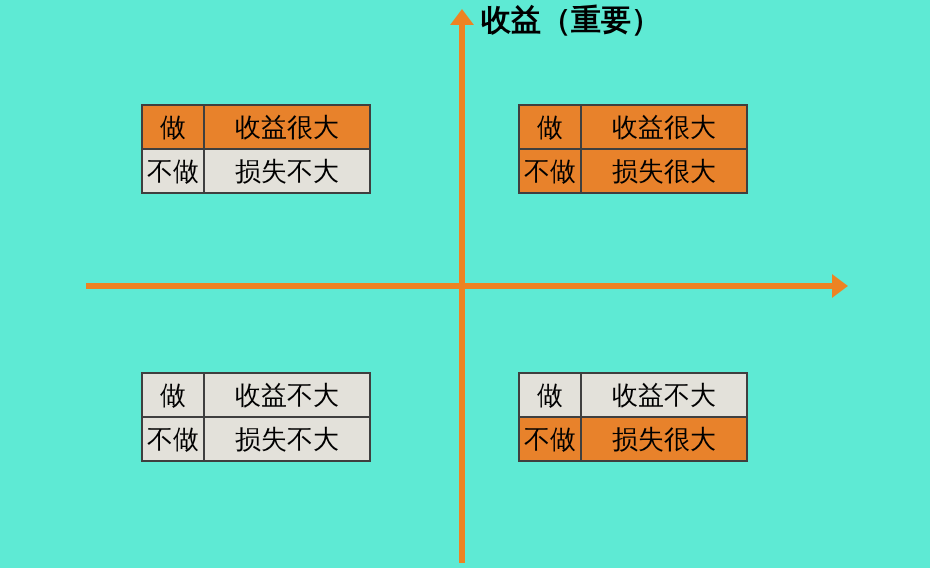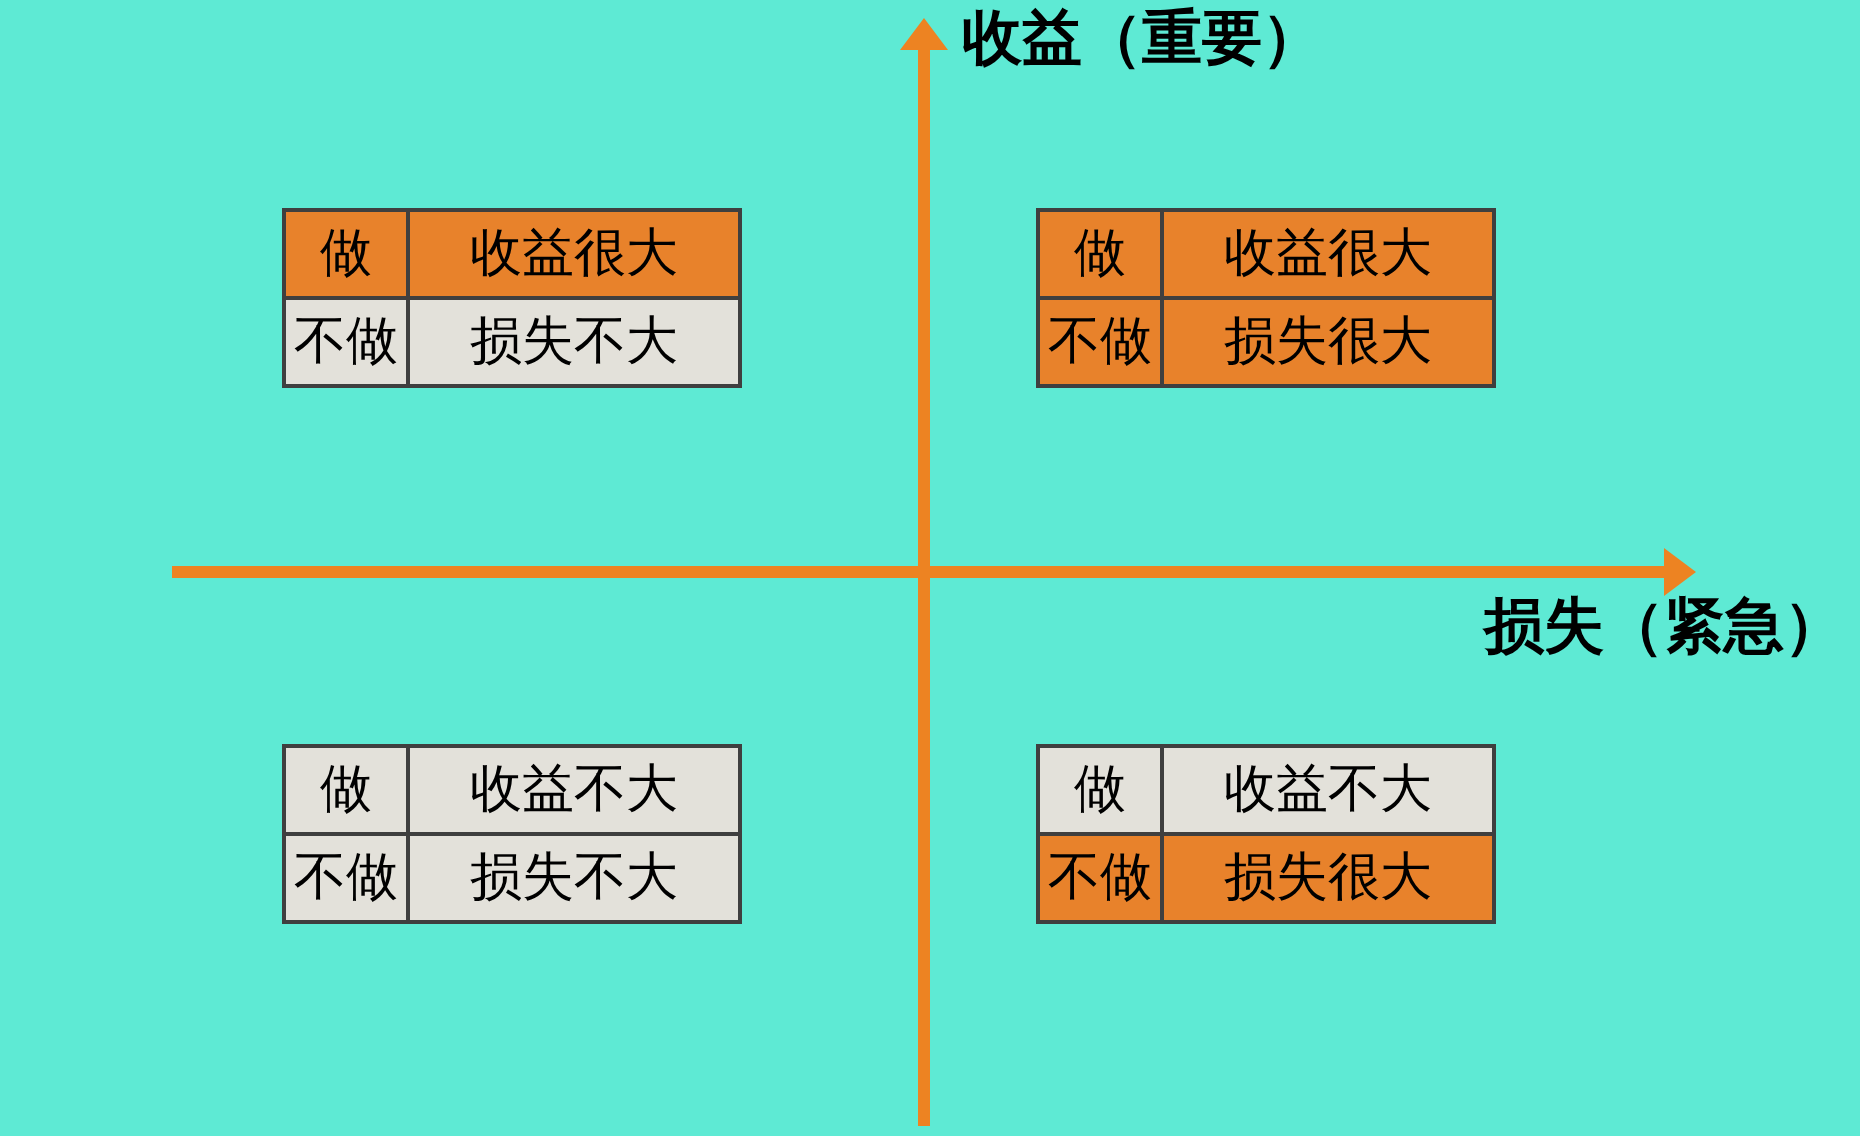--- a/index.html
+++ b/index.html
@@ -106,21 +106,20 @@
 <body>
 
 <div id="canvas">
 
   <div id="axis-y-line" class="axis-line"></div>
   <div id="axis-y-arrow" class="arrow-head"></div>
   <div id="axis-x-line" class="axis-line"></div>
   <div id="axis-x-arrow" class="arrow-head"></div>
 
   <div id="axis-y-label" class="axis-label">收益（重要）</div>
-  <div id="axis-x-label" class="axis-label">损失（紧急）</div>
 
   <table id="table-q2" class="quad-table">
     <tbody>
         <tr>
       <td class="c-action fill-orange">做</td>
       <td class="c-outcome fill-orange">收益很大</td>
     </tr>
     <tr>
       <td class="c-action fill-gray">不做</td>
       <td class="c-outcome fill-gray">损失不大</td>

